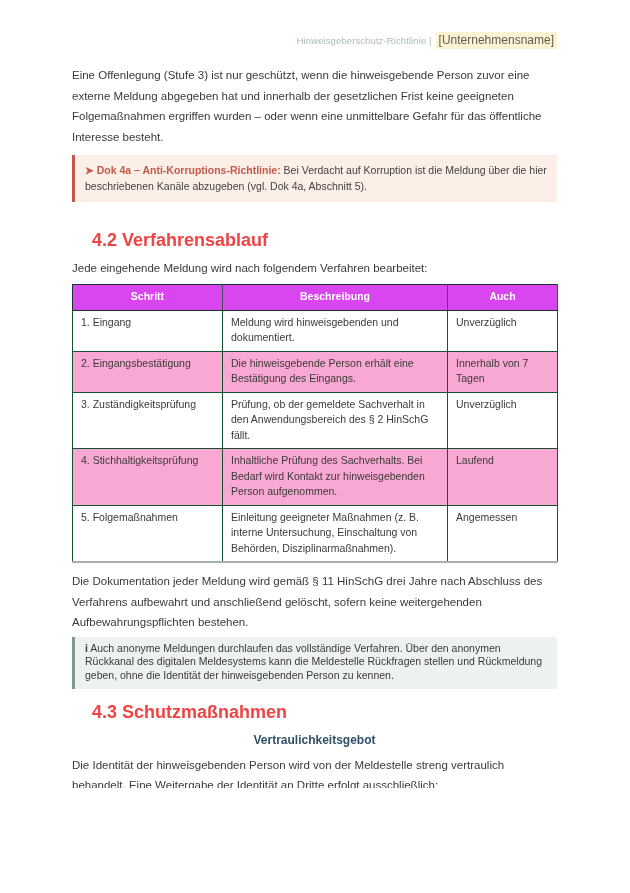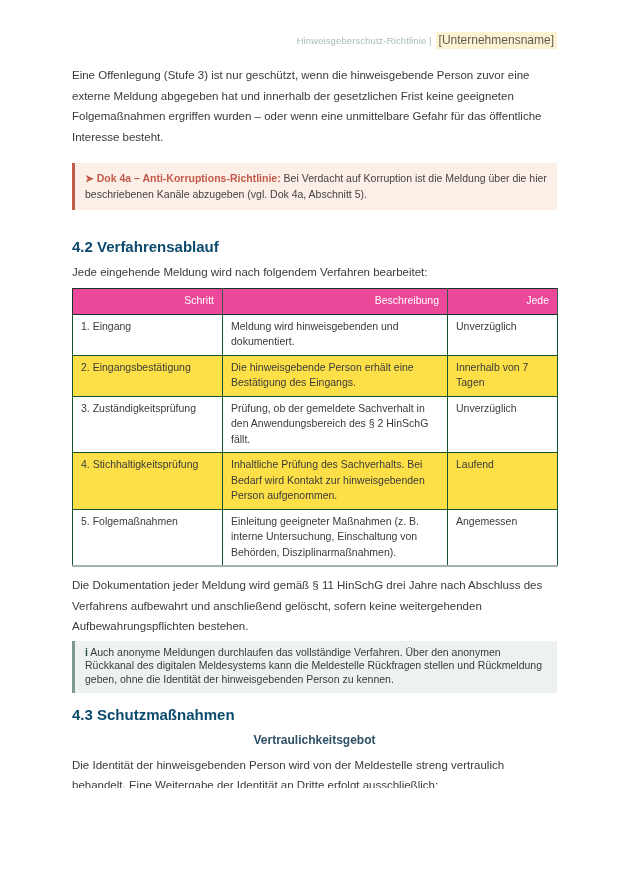--- a/index.html
+++ b/index.html
@@ -24,61 +24,61 @@
     padding:1px 3px 2px 3px;
     margin-left:4px;
   }
   
   .para {
     font-size:11.5px; line-height:20.5px; color:#3a3a3a;
   }
   .para-1 { margin-top:17px; }
   
   .callout-warn {
-    margin-top:16px;
+    margin-top:8px;
     background:#fcefe8;
     border-left:3px solid #c25a49;
     padding:7px 10px 8px 10px;
     font-size:10.5px; line-height:16px; color:#454240;
   }
   .callout-warn .lead { color:#c25a49; font-weight:bold; }
   
   .h2 {
     margin-top:28px;
-    font-size:15px; font-weight:bold; color:#0c4a6e;
+    font-size:18px; font-weight:bold; color:#ef4444;margin-left:20px;
   }
   .lead-in { margin-top:9px; font-size:11.5px; line-height:16px; }
   
   table.steps {
     margin-top:8px;
     width:485px;
     border-collapse:collapse;
     table-layout:fixed;
     font-size:10.5px; line-height:15.5px;
     border:1px solid #b9c8c5;
     border-bottom:2px solid #a6b1ae;
   }
   table.steps col.c1 { width:150px; }
   table.steps col.c2 { width:225px; }
   table.steps col.c3 { width:110px; }
   table.steps th {
-    background:#ec4899; color:#ffffff;
-    text-align:right; font-weight:normal;
+    background:#d946ef; color:#ffffff;
+    text-align:center; font-weight:bold;
     padding:4px 8px 5px 8px;
     border:1px solid #17332e;
     border-right:1px solid #3d5550;
   }
   table.steps td {
     border:1px solid #14532d;
     padding:4px 8px 5px 8px;
     vertical-align:top;
     color:#41464
 4;
   }
-  table.steps tr.even td { background:#fde047;margin-top:25px; }
+  table.steps tr.even td { background:#f9a8d4;margin-top:25px; }
   
   .para-2 { margin-top:8px; }
   
   .callout-info {
     margin-top:4px;
     background:#edf1f0;
     border-left:3px solid #7f9894;
     padding:5px 6px 6px 10px;
     font-size:10.5px; line-height:13.8px; color:#44494 8;
   }
@@ -134,21 +134,21 @@
   <table class="steps">
     <colgroup>
         <col class="c1">
         <col class="c2">
         <col class="c3">
       </colgroup>
     <thead>
       <tr>
         <th>Schritt</th>
         <th>Beschreibung</th>
-        <th>Jede</th>
+        <th>Auch</th>
       </tr>
     </thead>
     <tbody>
       <tr>
         <td>1. Eingang</td>
         <td>Meldung wird hinweisgebenden und dokumentiert.</td>
         <td>Unverzüglich</td>
       </tr>
       <tr class="even">
         <td>2. Eingangsbestätigung</td>

